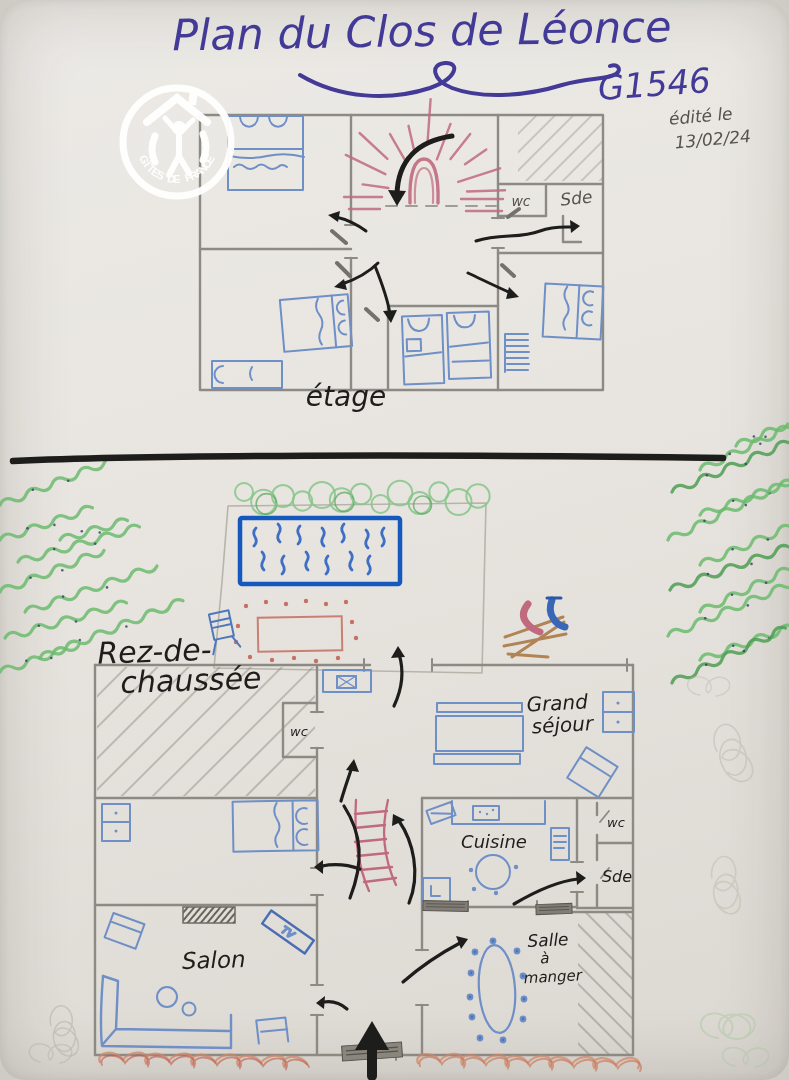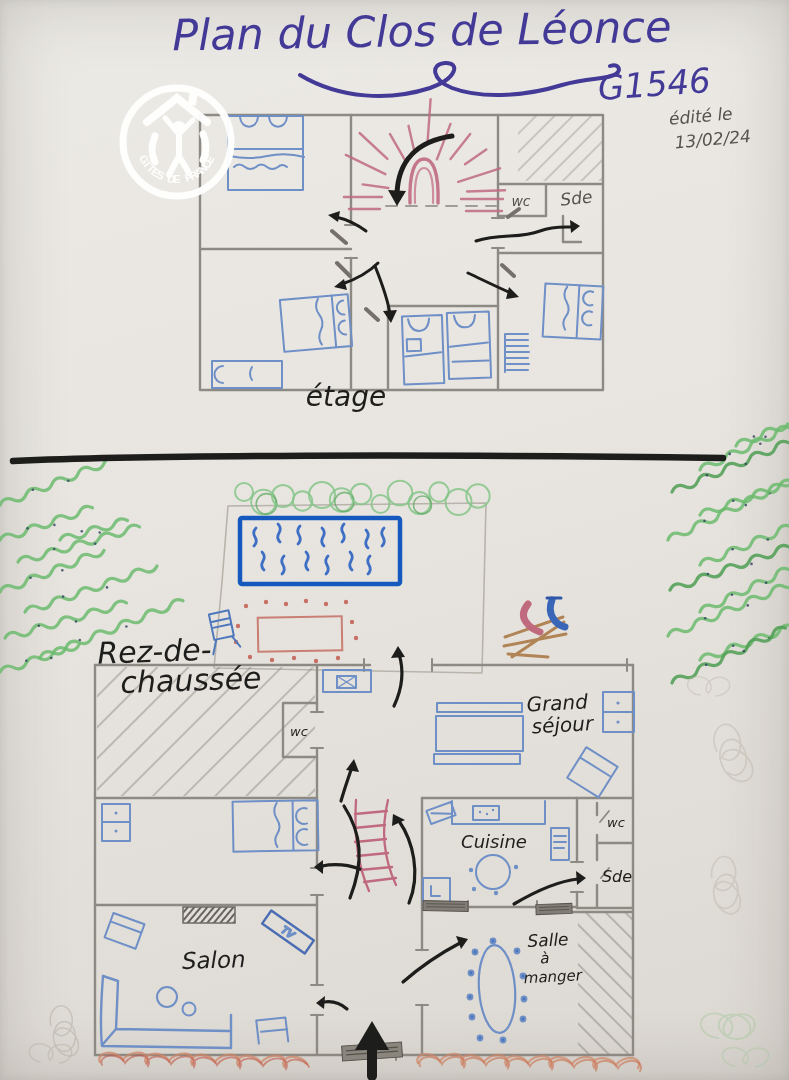--- a/index.html
+++ b/index.html
@@ -1,20 +1,21 @@
 <!DOCTYPE html>
 <html style="--ink: #433a97; --pencil: #8d8a84; --blue: #6f8fc7; --pool: #1559be; --pink: #c06a7e; --green: #6cbb6e; --brown: #b08455; --black: #1d1d1b; --orange: #cc7a5a; --paper: #e8e5e0;"><head>
 <meta charset="utf-8">
 <style>
   html,body{margin:0;padding:0;background:#cfccc6;}
   .paper{
     position:relative;width:789px;height:1080px;overflow:hidden;
     background:linear-gradient(165deg,#eceae6 0%,var(--paper,#e8e5e0) 45%,#dcd8d2 100%);
     box-shadow:inset 0 0 70px rgba(60,55,45,.20), inset 0 0 10px rgba(60,55,45,.10);
     font-family:"DejaVu Sans",sans-serif;
+    border-radius:26px;
   }
   svg{position:absolute;left:0;top:0;}
   .ln{fill:none;stroke-linecap:round;stroke-linejoin:round;}
   .pc{stroke:var(--pencil);}
   .bl{stroke:var(--blue);}
   .pk{stroke:var(--pink);}
   .bk{stroke:var(--black);}
   .br{stroke:var(--brown);}
   .pl{stroke:var(--pool);}
   .ik{stroke:var(--ink);}

